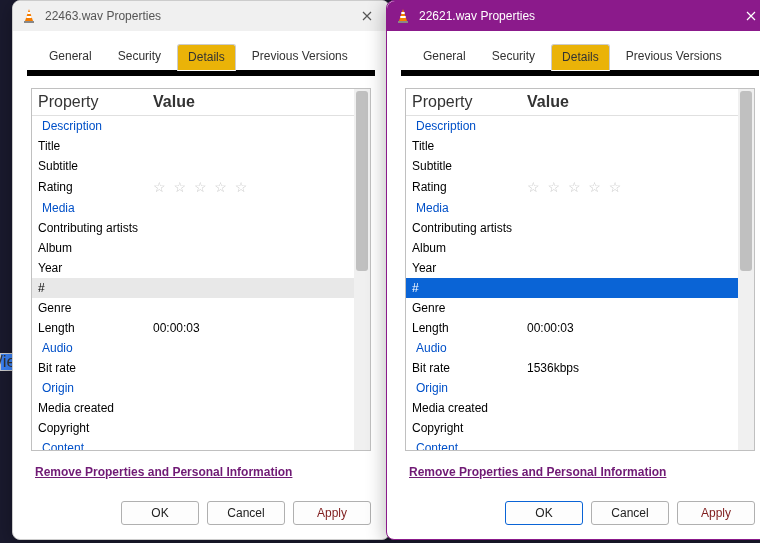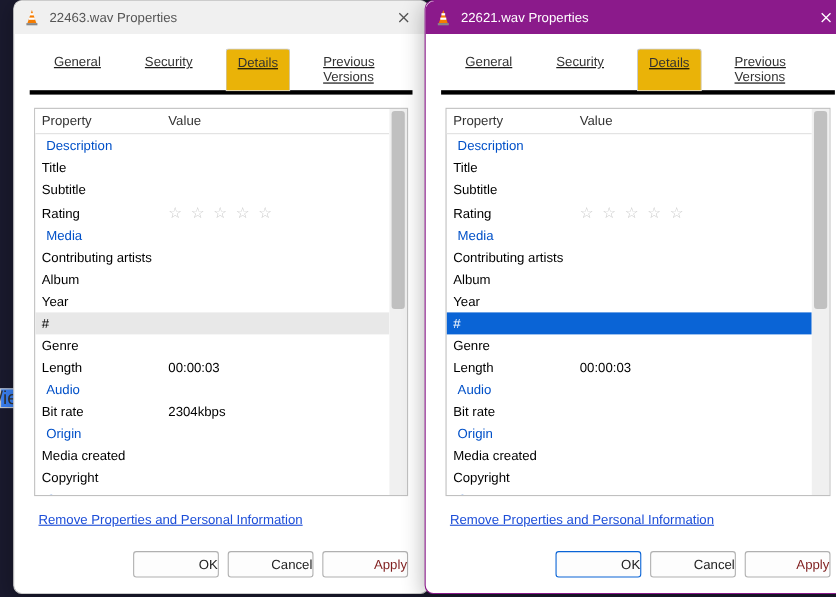--- a/index.html
+++ b/index.html
@@ -42,24 +42,23 @@
     display: flex; align-items: center; justify-content: center;
     border-top-right-radius: 8px;
     cursor: default;
   }
   .close-btn svg { width: 10px; height: 10px; }
   .titlebar.active .close-btn svg { stroke: #fff; }
   .titlebar.inactive .close-btn svg { stroke: #555; }
   .tabs {
     display: flex;
     padding: 12px 12px 0 12px;
-    gap: 20px;
-    border-bottom: 4px solid #000000;
+    gap: 6px;
+    border-bottom: 6px solid #000000;
     margin: 0 14px;
-    text-decoration: underline;
   }
   .tab {
     padding: 5px 10px 6px 10px;
     position: relative;
     top: 1px;
     color: #333;
     cursor: default;
   }
   .tab.active {
     border: 1px solid #ccc;
@@ -84,30 +83,30 @@
     flex: 1;
     overflow: hidden;
   }
   .grid-header {
     display: flex;
     border-bottom: 1px solid #e0e0e0;
     background: #fff;
   }
   .grid-header .col {
     padding: 4px 6px;
-    font-size: 12px;
+    font-size: 16px;
     color: #333;
   }
   .col-prop { width: 115px; }
-  .col-val { flex: 1; }
+  .col-val { flex: 1; font-weight: bold; }
   .grid-body { }
   .row {
     display: flex;
     padding: 2px 0;
-    align-items: flex-end;
+    align-items: center;
   }
   .row .cell-prop { width: 115px; padding: 1px 6px; }
   .row .cell-val { flex: 1; padding: 1px 6px; }
   .section-row .cell-prop {
     color: #0050c8;
     padding-left: 10px;
   }
   .row.selected { background: #0a64d6; color: #fff; }
   .row.selected-inactive { background: #e8e8e8; }
   .stars { color: #c8c8c8; letter-spacing: 2px; font-size: 14px; }
@@ -121,41 +120,41 @@
     left: 2px; right: 2px;
     top: 2px;
     height: 180px;
     background: #c0c0c0;
     border-radius: 3px;
   }
   .link-row {
     padding: 14px 4px 10px 4px;
   }
   .link {
-    color: #1d4ed8;
+    color: #701a75;
     text-decoration: underline;
     cursor: default;
+    font-weight: bold;
   }
   .button-row {
     display: flex;
     justify-content: flex-end;
     gap: 8px;
     padding: 8px 18px 14px 18px;
     border-top: 0;
   }
   .btn {
     width: 78px;
     height: 24px;
     border: 1px solid #b0b0b0;
     background: #fdfdfd;
     font-size: 12px;
     border-radius: 3px;
     cursor: default;
     color: #222;
-    text-align: right;
   }
   .btn.default { border: 1px solid #0a64d6; }
   .btn.disabled { color: #7f1d1d; }
   .leftstrip {
     position: absolute;
     left: 0; top: 353px;
     width: 14px; height: 18px;
     background: #3b82f6;
     border: 1px solid #ccc;
     font-size: 17px;
@@ -244,21 +243,20 @@
           <div class="row">
               <div class="cell-prop">Length</div>
               <div class="cell-val">00:00:03</div>
             </div>
           <div class="row section-row">
               <div class="cell-prop">Audio</div>
               <div class="cell-val"></div>
             </div>
           <div class="row">
               <div class="cell-prop">Bit rate</div>
-              <div class="cell-val">2304kbps</div>
             </div>
           <div class="row section-row">
               <div class="cell-prop">Origin</div>
               <div class="cell-val"></div>
             </div>
           <div class="row">
               <div class="cell-prop">Media created</div>
               <div class="cell-val"></div>
             </div>
           <div class="row">
@@ -364,20 +362,21 @@
           <div class="row">
               <div class="cell-prop">Length</div>
               <div class="cell-val">00:00:03</div>
             </div>
           <div class="row section-row">
               <div class="cell-prop">Audio</div>
               <div class="cell-val"></div>
             </div>
           <div class="row">
               <div class="cell-prop">Bit rate</div>
+              <div class="cell-val">1536kbps</div>
             </div>
           <div class="row section-row">
               <div class="cell-prop">Origin</div>
               <div class="cell-val"></div>
             </div>
           <div class="row">
               <div class="cell-prop">Media created</div>
               <div class="cell-val"></div>
             </div>
           <div class="row">

